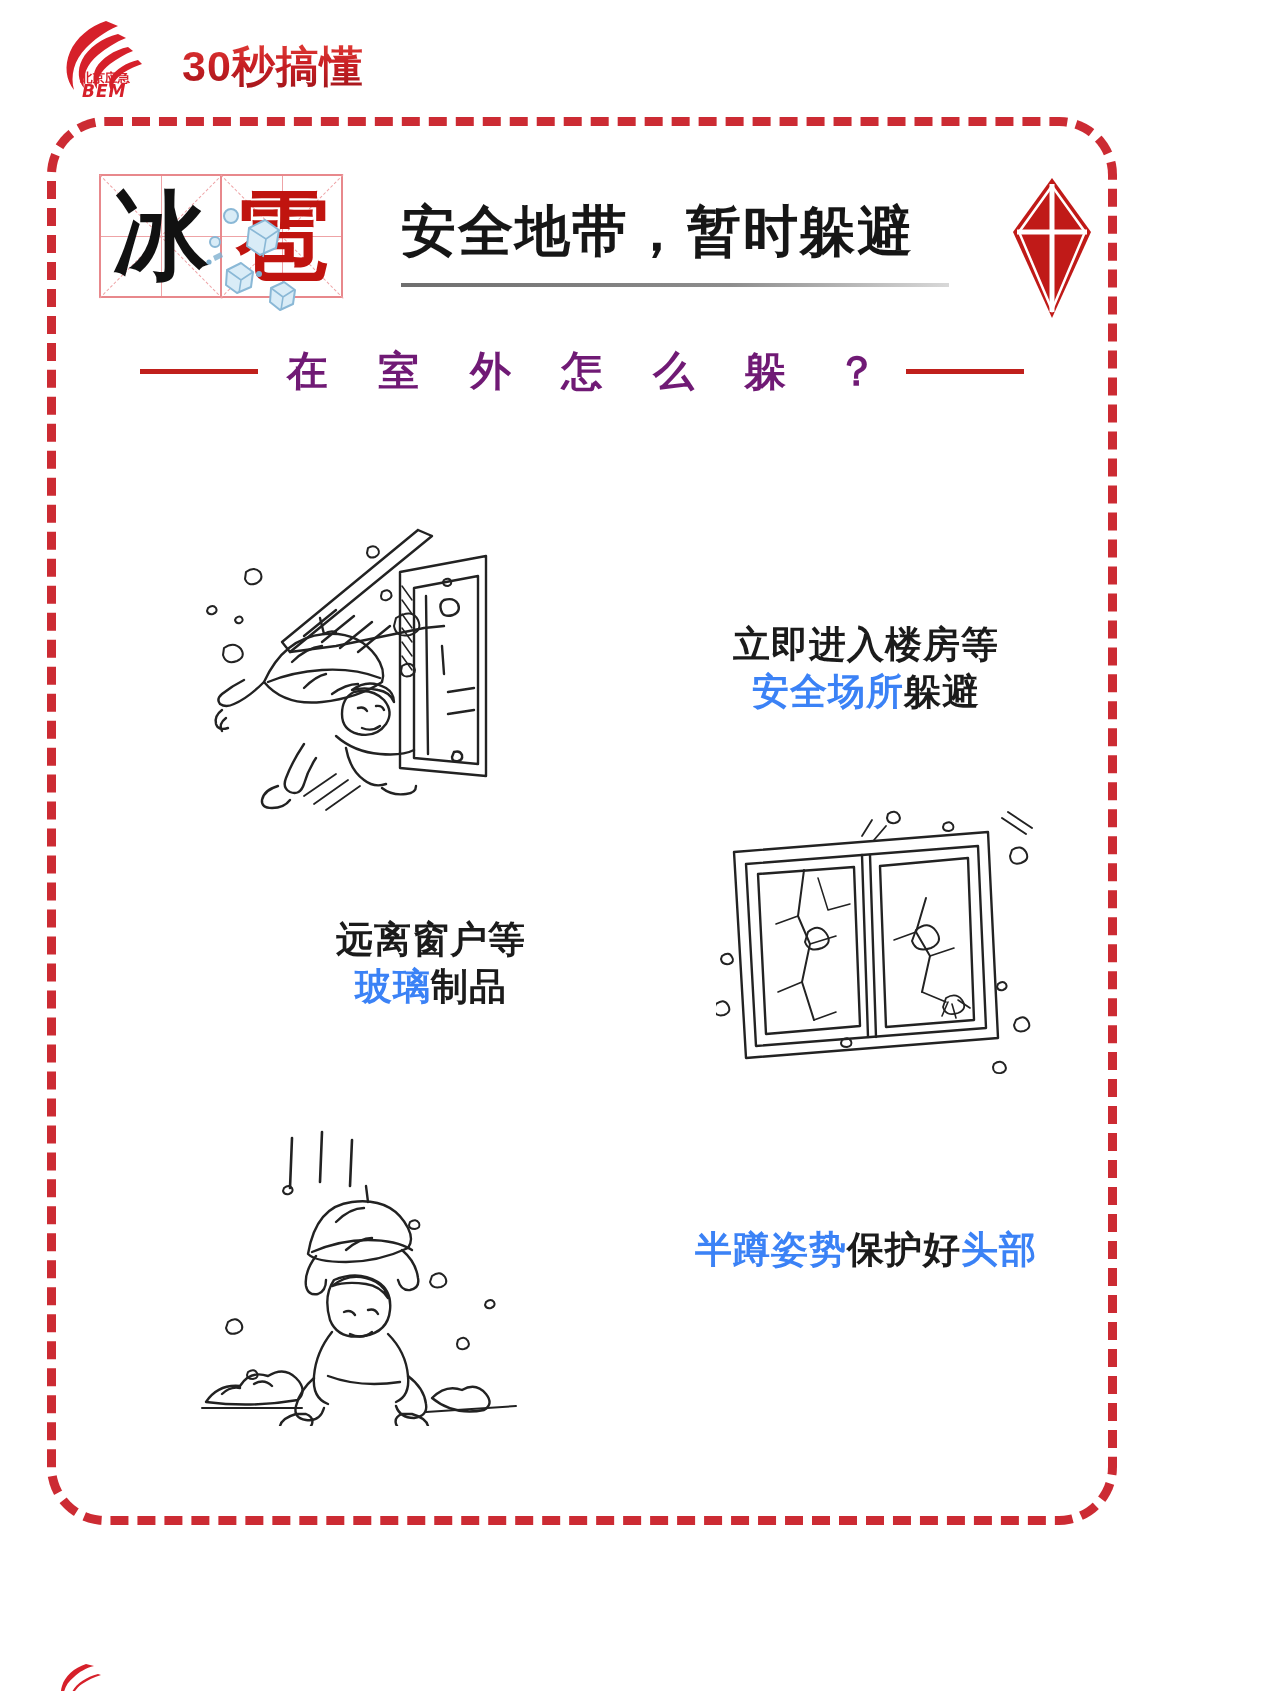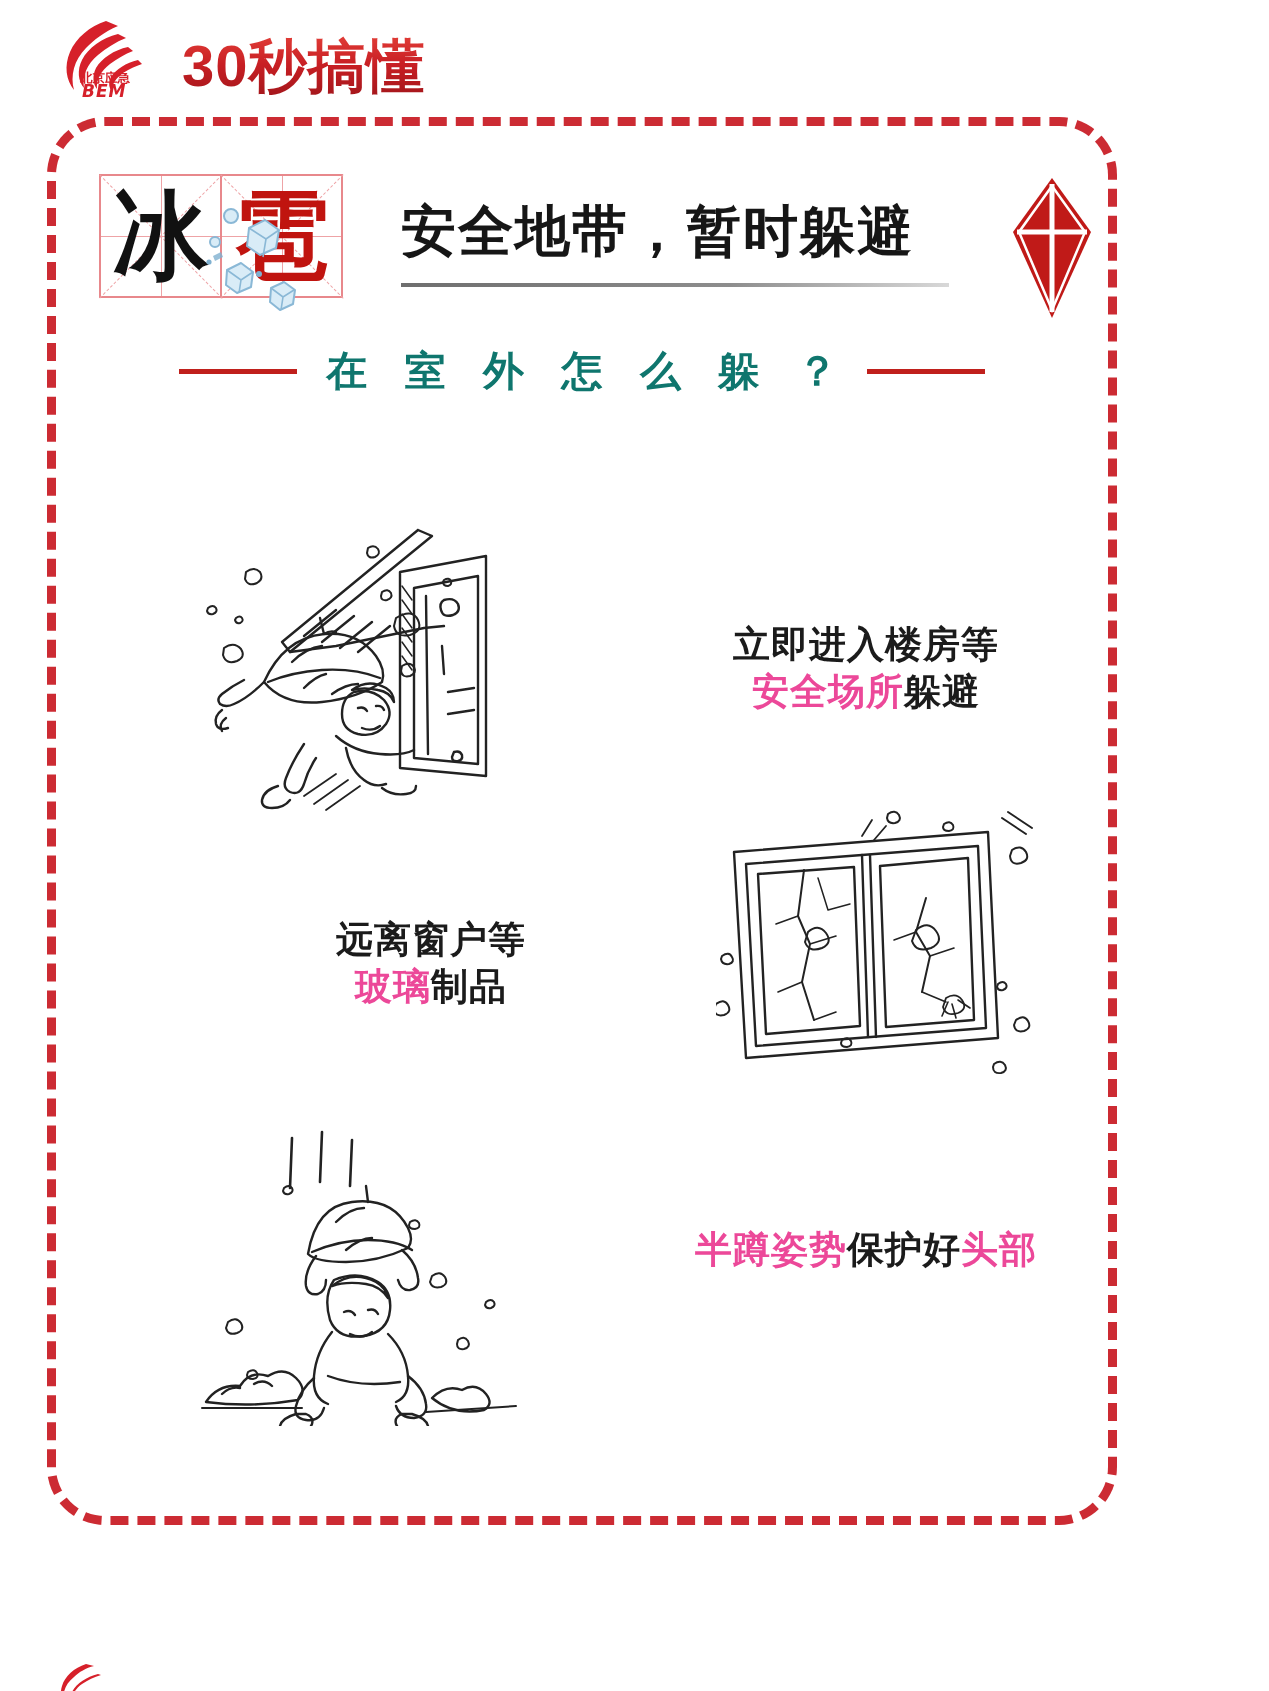--- a/index.html
+++ b/index.html
@@ -26,21 +26,21 @@
     align-items: center;
     gap: 18px;
   }
   .brand-logo {
     position: relative;
     width: 104px;
     height: 86px;
   }
   .brand-logo svg { display: block; }
   .brand-title {
-    font-size: 58px;
+    font-size: 43px;
     font-weight: bold;
     letter-spacing: 1px;
     background: linear-gradient(180deg, #e8453c 0%, #c81f24 55%, #a6171c 100%);
     -webkit-background-clip: text;
     background-clip: text;
     color: #c4221f;
     -webkit-text-fill-color: transparent;
     line-height: 1;
     padding-top: 10px;
   }
@@ -145,24 +145,24 @@
     width: 1052px;
     display: flex;
     align-items: center;
     justify-content: center;
     gap: 16px;
   }
   .sh-line { width: 118px; height: 5px; background: #c0201c; }
   .sh-text {
     font-size: 41px;
     font-weight: bold;
-    color: #0f766e;
+    color: #701a75;
     letter-spacing: 13px;
     text-indent: 13px;
-    font-family: Liberation Sans, sans-serif;
+    font-family: Liberation Mono, monospace;
     white-space: nowrap;
   }
 
   
   .panel { position: absolute; }
   .panel svg { display: block; }
 
   .p1 { left: 130px; top: 370px; width: 360px; height: 320px; }
   .p2 { left: 660px; top: 680px; width: 330px; height: 280px; }
   .p3 { left: 140px; top: 1000px; width: 340px; height: 300px; }
@@ -179,21 +179,21 @@
     font-size: 37px;
     font-weight: bold;
     color: #1b1b1b;
     letter-spacing: 1px;
   }
   .caption .l2 {
     font-size: 37px;
     font-weight: bold;
     letter-spacing: 1px;
   }
-  .rd { color: #ec4899; }
+  .rd { color: #3b82f6; }
   .bk { color: #1b1b1b; }
 
   .c1 { left: 620px; top: 495px; width: 380px; }
   .c2 { left: 185px; top: 790px; width: 380px; }
   .c3 { left: 595px; top: 1100px; width: 430px; }
 
   
   .bottom-peek {
     position: absolute;
     left: 60px;

